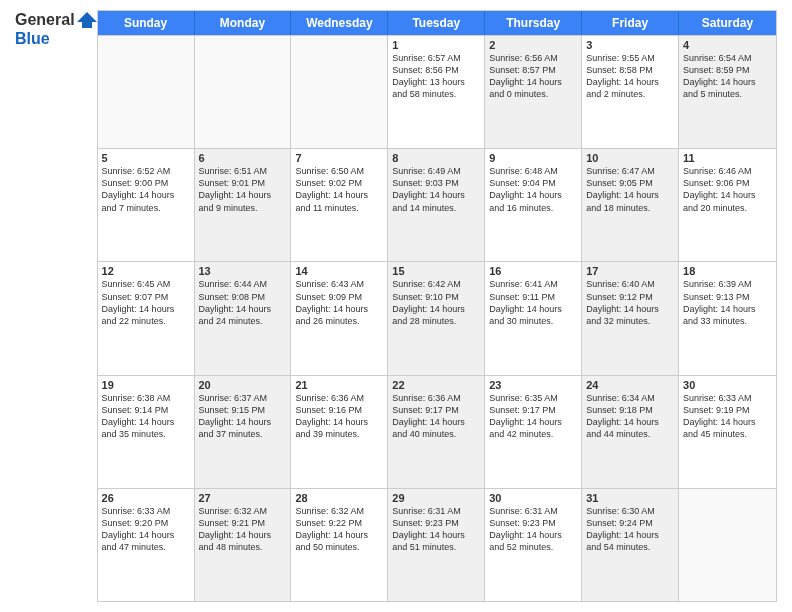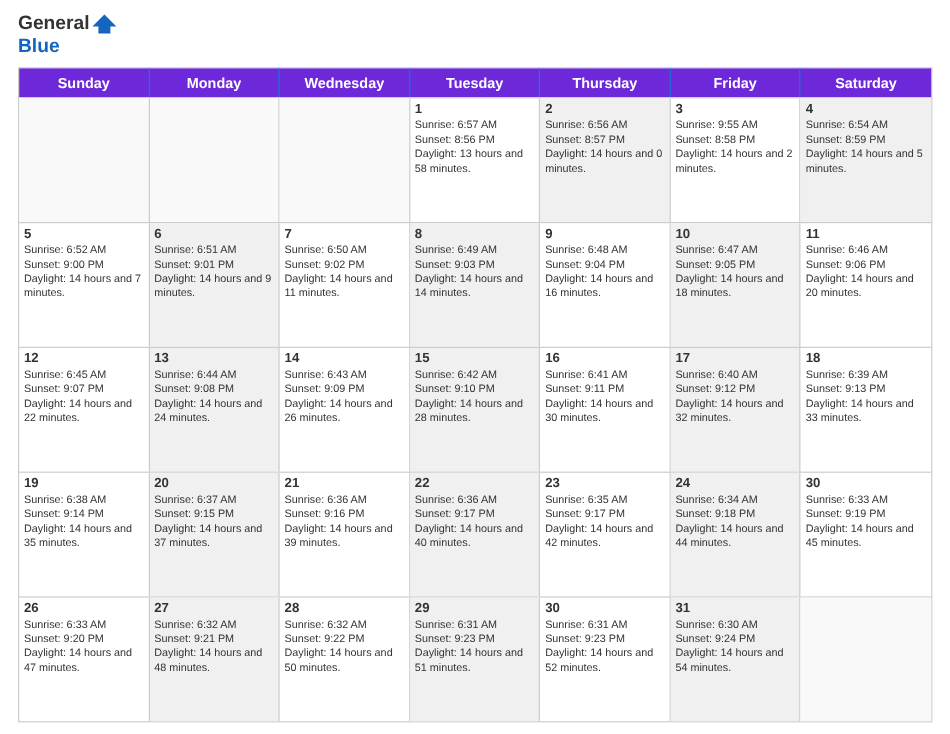--- a/index.html
+++ b/index.html
@@ -8,21 +8,21 @@
       height: 612px;
       font-family: Arial, sans-serif;
       background: #fff;
       overflow: hidden;
     }
     .page {
       width: 792px;
       height: 612px;
       padding: 10px 15px;
       display: flex;
-      flex-direction: column;
+      flex-direction: row;
     }
     .header {
       display: flex;
       justify-content: space-between;
       align-items: flex-start;
       margin-bottom: 8px;
     }
     .logo {
       display: flex;
       align-items: center;
@@ -44,21 +44,21 @@
     }
     .calendar {
       flex: 1;
       display: flex;
       flex-direction: column;
       border: 1px solid #ccc;
     }
     .cal-header-row {
       display: grid;
       grid-template-columns: repeat(7, 1fr);
-      background: #6d28d9;
+      background: #3b82f6;
     }
     .cal-header-cell {
       padding: 5px 4px;
       color: #fff;
       font-size: 12px;
       font-weight: bold;
       text-align: center;
       border-right: 1px solid #1976d2;
     }
     .cal-header-cell:last-child { border-right: none; }

